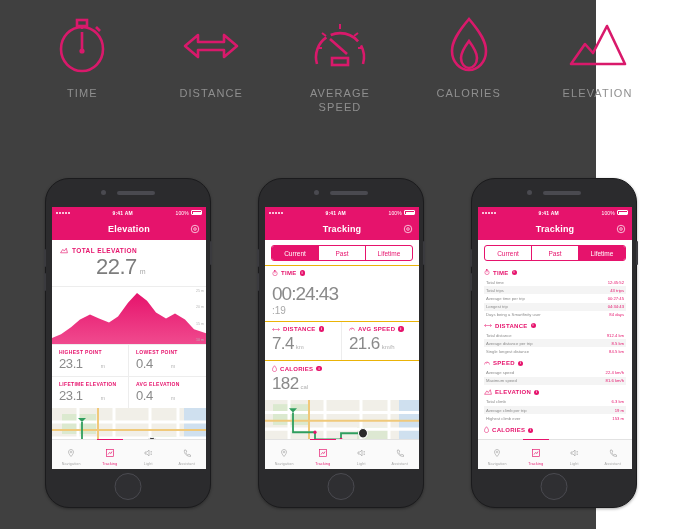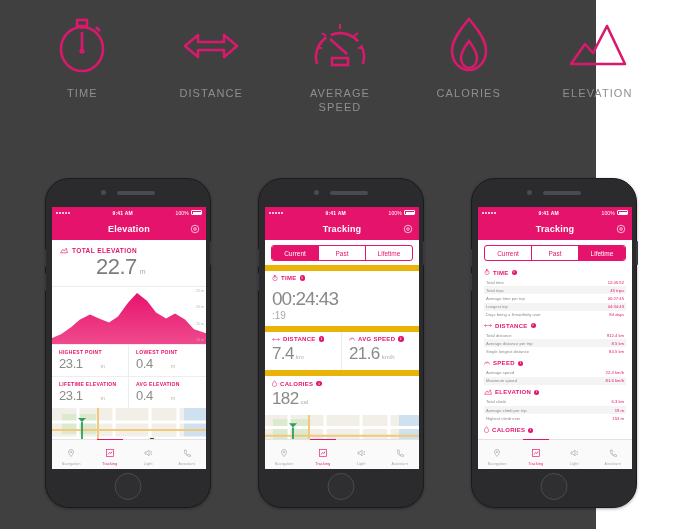--- a/index.html
+++ b/index.html
@@ -112,21 +112,21 @@
   .card .k { font-size: 5px; color: #e6136c; font-weight: bold; letter-spacing: .3px; }
   .card .v { display: flex; align-items: baseline; gap: 18px; margin-top: 1px; }
   .card .v b { font-size: 13px; font-weight: normal; color: #8a8a8a; letter-spacing: -.4px; }
   .card .v s { font-size: 5px; color: #b0b0b0; text-decoration: none; }
 
   
   .map { position: relative; height: 52px; overflow: hidden; background: #efeee8; }
   .map svg { display: block; width: 100%; height: 100%; }
 
   
-  .m-row { display: flex; border-top: 6px solid #eab308; }
+  .m-row { display: flex; border-top: 1px solid #eab308; }
   .m-cell { width: 50%; padding: 4px 7px 6px; border-right: 1px solid #ededed; }
   .m-cell:last-child { border-right: none; }
   .m-cell.full { width: 100%; border-right: none; }
   .m-k { display: flex; align-items: center; gap: 3px; color: #e6136c; font-size: 6px; font-weight: bold; letter-spacing: .3px; }
   .m-k .info {
     width: 5.5px; height: 5.5px; border-radius: 50%; background: #e6136c; color: #fff;
     font-size: 4px; line-height: 5.5px; text-align: center; font-weight: bold;
   }
   .m-v { display: flex; align-items: baseline; gap: 2px; margin-top: 2px; }
   .m-v b { font-size: 17px; font-weight: normal; color: #8a8a8a; letter-spacing: -.6px; }

